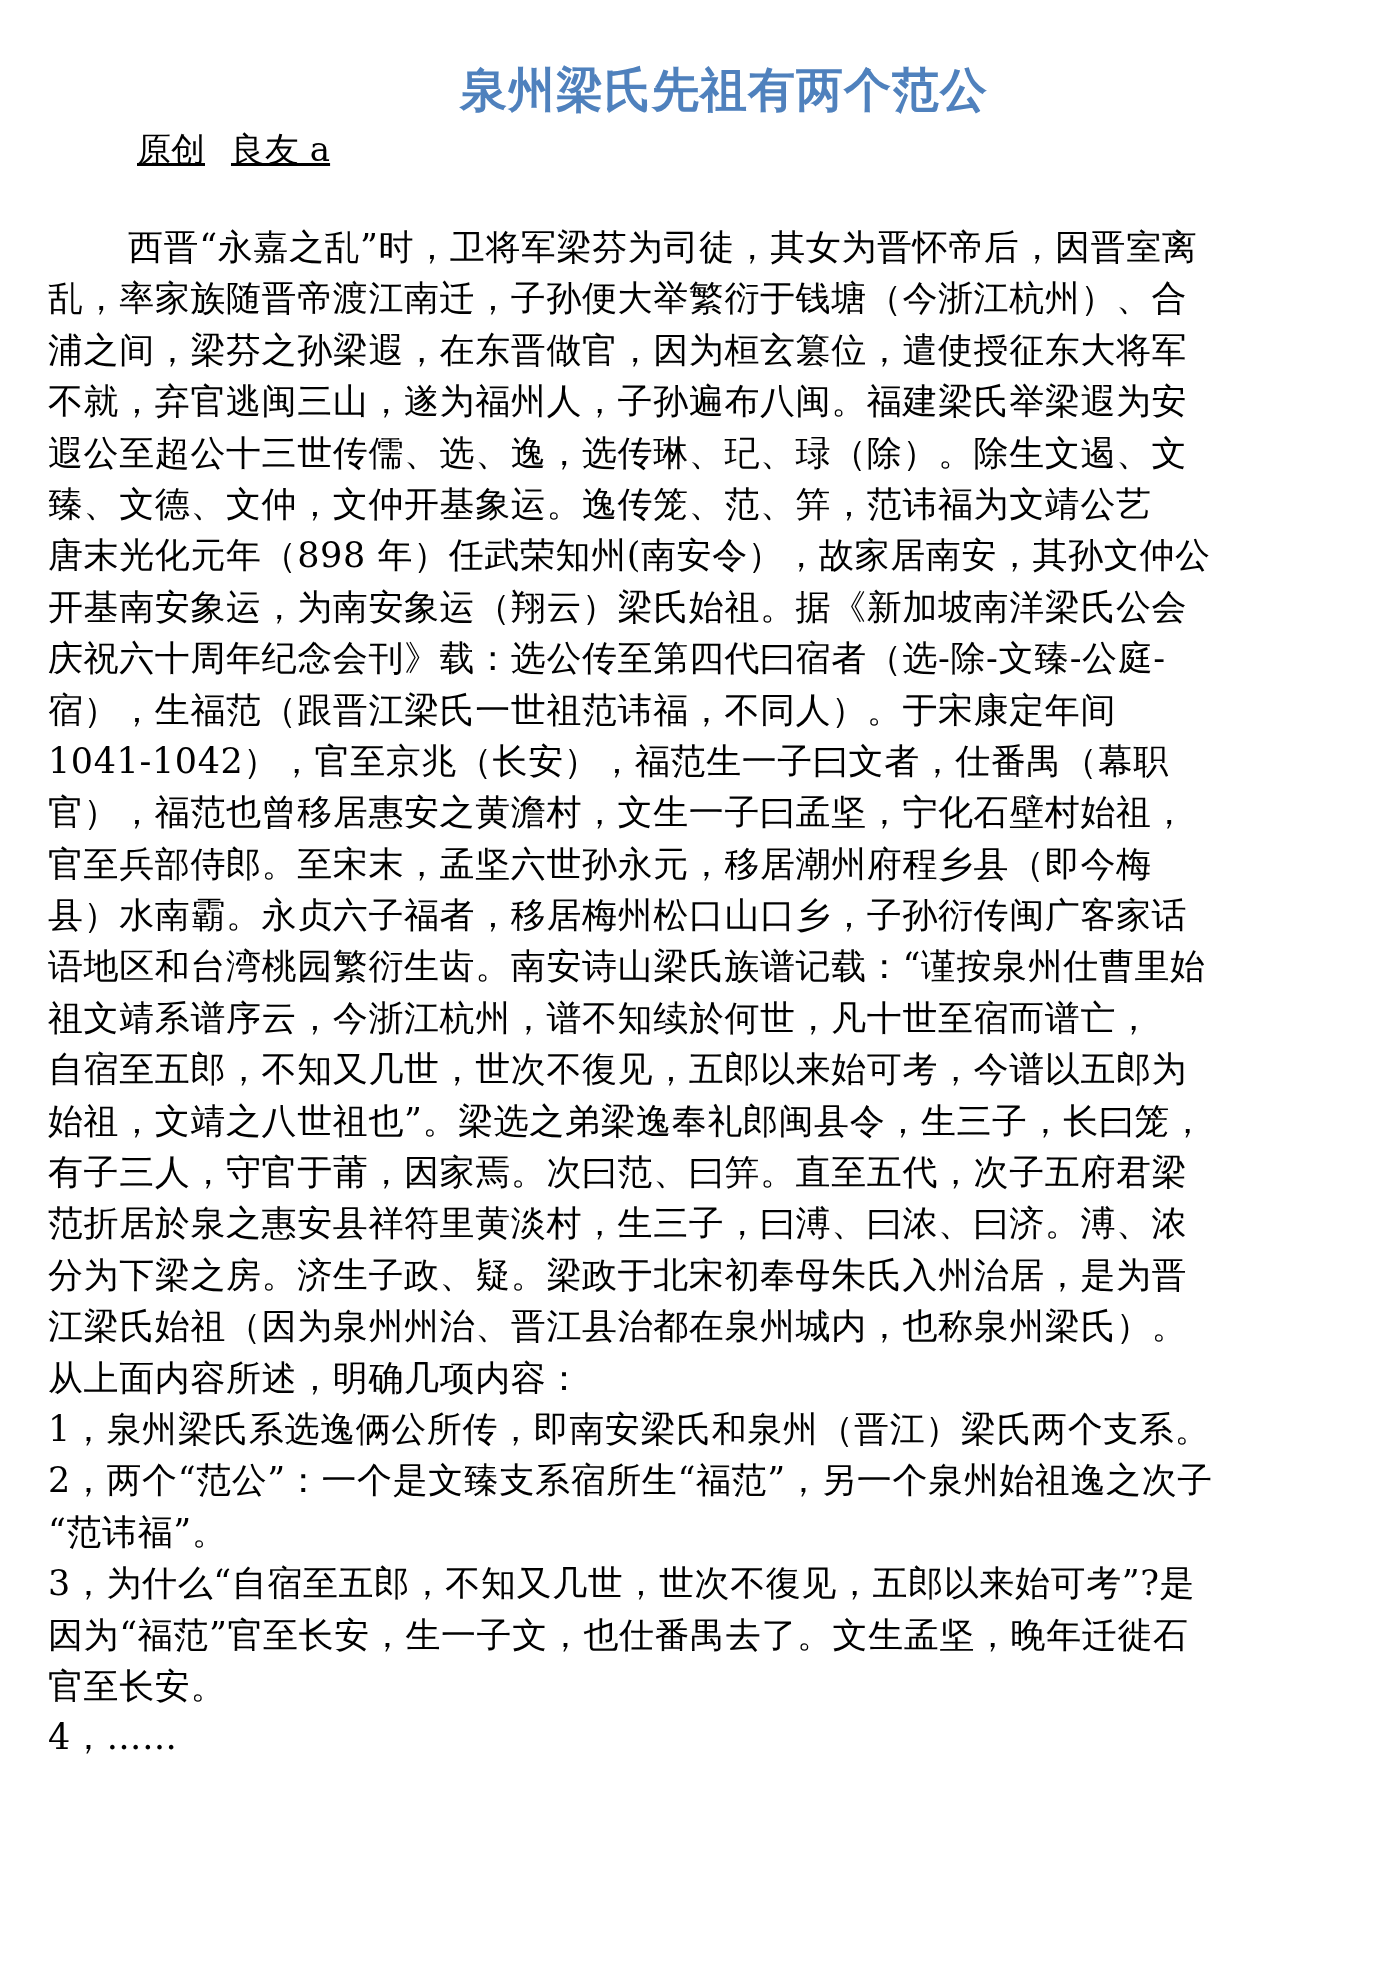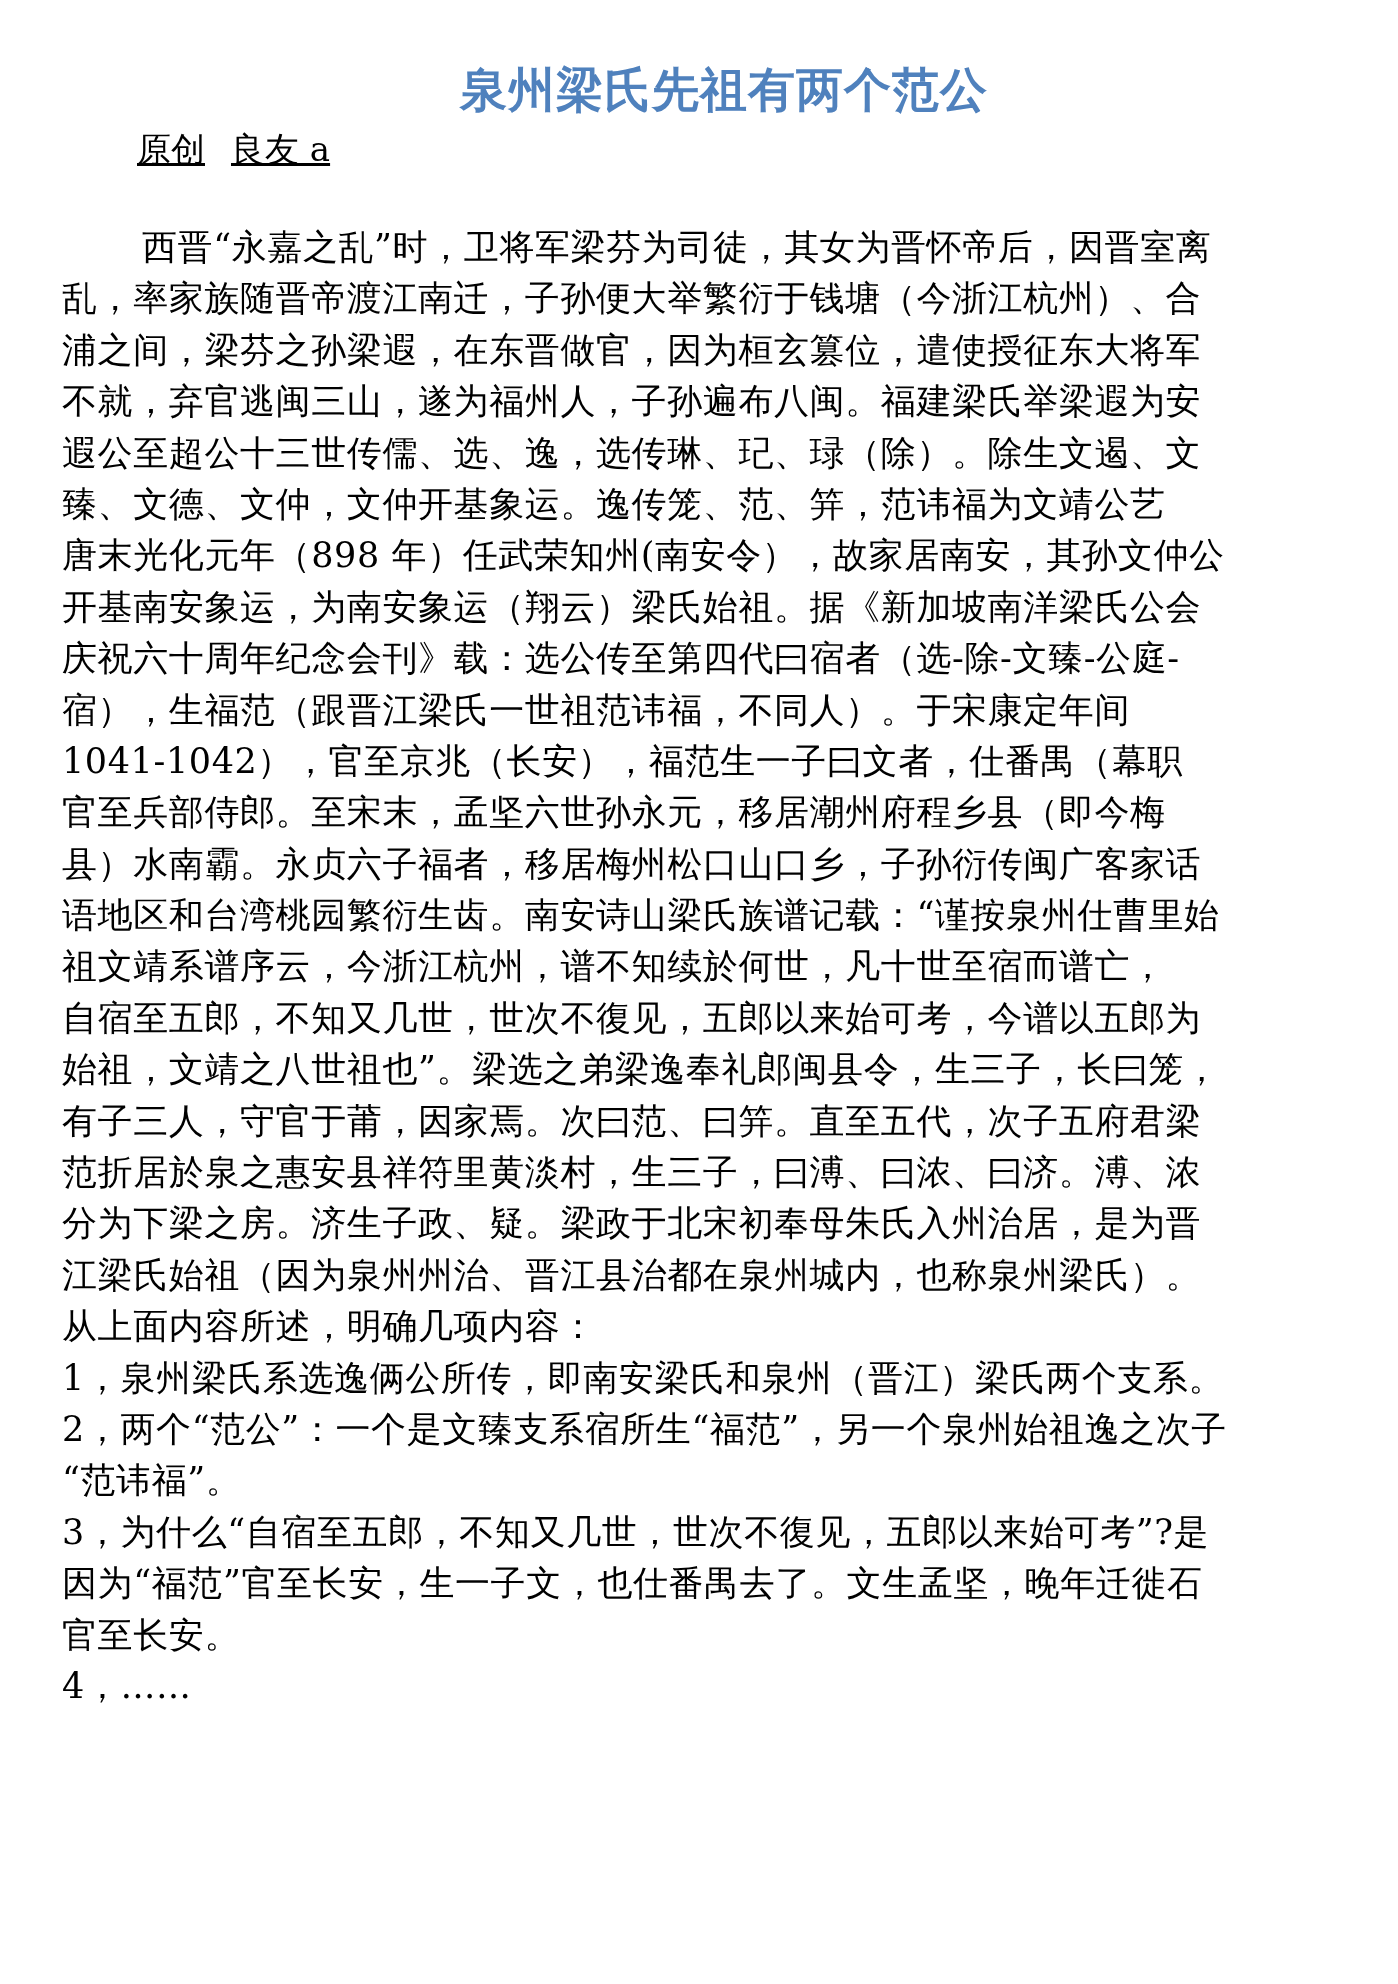--- a/index.html
+++ b/index.html
@@ -41,21 +41,20 @@
       line-height: 50px;
       white-space: nowrap;
       text-decoration: underline;
     }
     .byline .gap { display: inline-block; width: 26px; }
     .body-text {
       position: absolute;
       left: 48px;
       top: 214px;
       width: 1300px;
-      margin-left: 14px;
     }
     .line {
       font-size: 35px;
       line-height: 51.4px;
       height: 51.4px;
       white-space: nowrap;
       letter-spacing: 0.6px;
     }
     .indent { padding-left: 80px; }
   </style>
@@ -74,20 +73,21 @@
     <div class="line">乱，率家族随晋帝渡江南迁，子孙便大举繁衍于钱塘（今浙江杭州）、合</div>
     <div class="line">浦之间，梁芬之孙梁遐，在东晋做官，因为桓玄篡位，遣使授征东大将军</div>
     <div class="line">不就，弃官逃闽三山，遂为福州人，子孙遍布八闽。福建梁氏举梁遐为安</div>
     <div class="line">遐公至超公十三世传儒、选、逸，选传琳、玘、琭（除）。除生文遏、文</div>
     <div class="line">臻、文德、文仲，文仲开基象运。逸传笼、范、笄，范讳福为文靖公艺</div>
     <div class="line">唐末光化元年（898 年）任武荣知州(南安令），故家居南安，其孙文仲公</div>
     <div class="line">开基南安象运，为南安象运（翔云）梁氏始祖。据《新加坡南洋梁氏公会</div>
     <div class="line">庆祝六十周年纪念会刊》载：选公传至第四代曰宿者（选-除-文臻-公庭-</div>
     <div class="line">宿），生福范（跟晋江梁氏一世祖范讳福，不同人）。于宋康定年间</div>
     <div class="line">1041-1042），官至京兆（长安），福范生一子曰文者，仕番禺（幕职</div>
+    <div class="line">官），福范也曾移居惠安之黄澹村，文生一子曰孟坚，宁化石壁村始祖，</div>
     <div class="line">官至兵部侍郎。至宋末，孟坚六世孙永元，移居潮州府程乡县（即今梅</div>
     <div class="line">县）水南霸。永贞六子福者，移居梅州松口山口乡，子孙衍传闽广客家话</div>
     <div class="line">语地区和台湾桃园繁衍生齿。南安诗山梁氏族谱记载：“谨按泉州仕曹里始</div>
     <div class="line">祖文靖系谱序云，今浙江杭州，谱不知续於何世，凡十世至宿而谱亡，</div>
     <div class="line">自宿至五郎，不知又几世，世次不復见，五郎以来始可考，今谱以五郎为</div>
     <div class="line">始祖，文靖之八世祖也”。梁选之弟梁逸奉礼郎闽县令，生三子，长曰笼，</div>
     <div class="line">有子三人，守官于莆，因家焉。次曰范、曰笄。直至五代，次子五府君梁</div>
     <div class="line">范折居於泉之惠安县祥符里黄淡村，生三子，曰溥、曰浓、曰济。溥、浓</div>
     <div class="line">分为下梁之房。济生子政、疑。梁政于北宋初奉母朱氏入州治居，是为晋</div>
     <div class="line">江梁氏始祖（因为泉州州治、晋江县治都在泉州城内，也称泉州梁氏）。</div>

